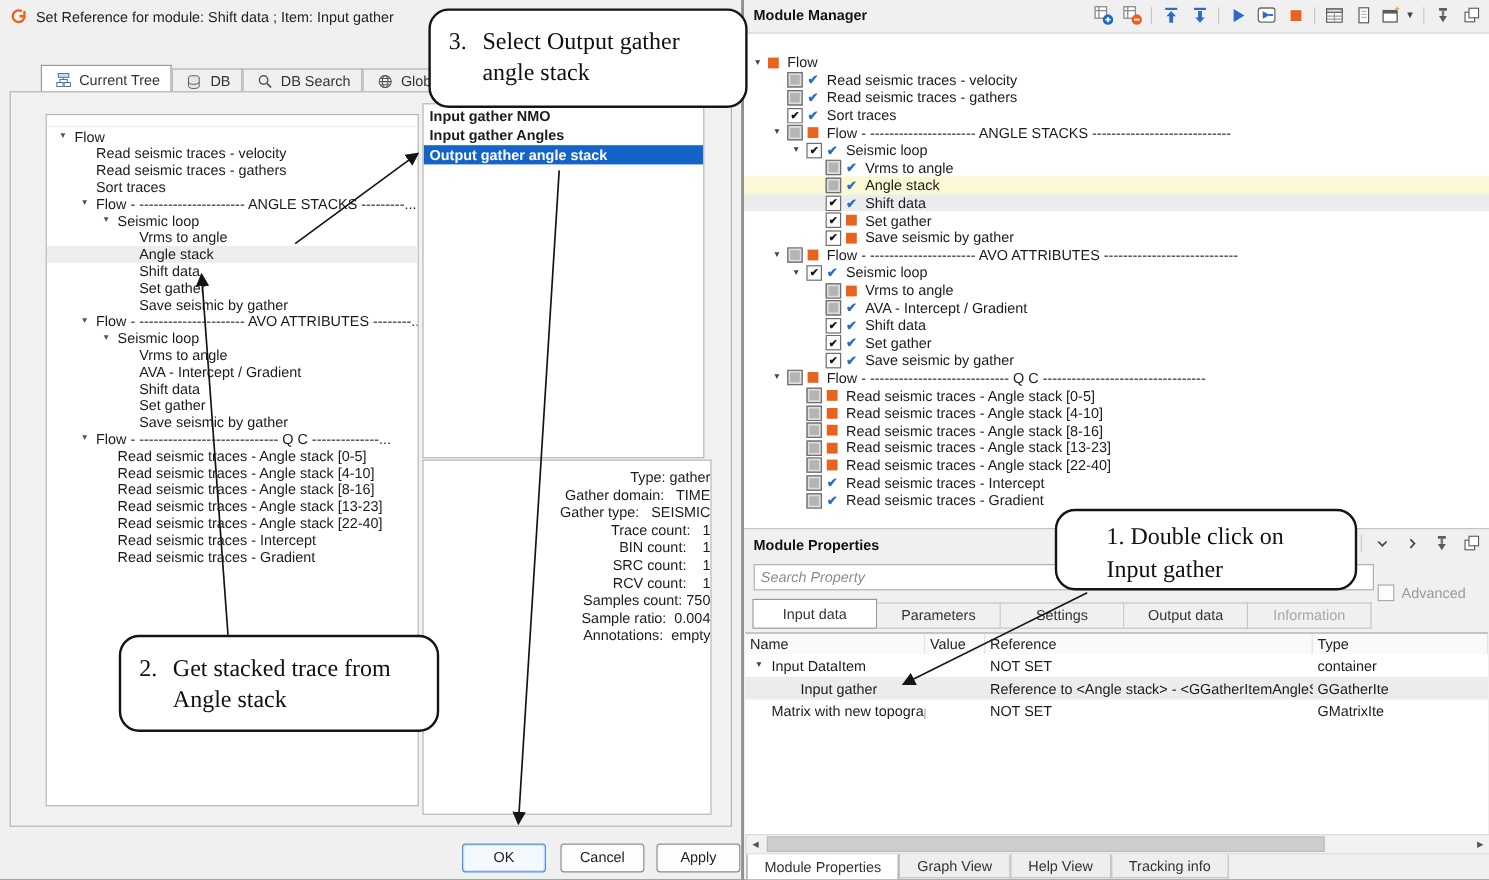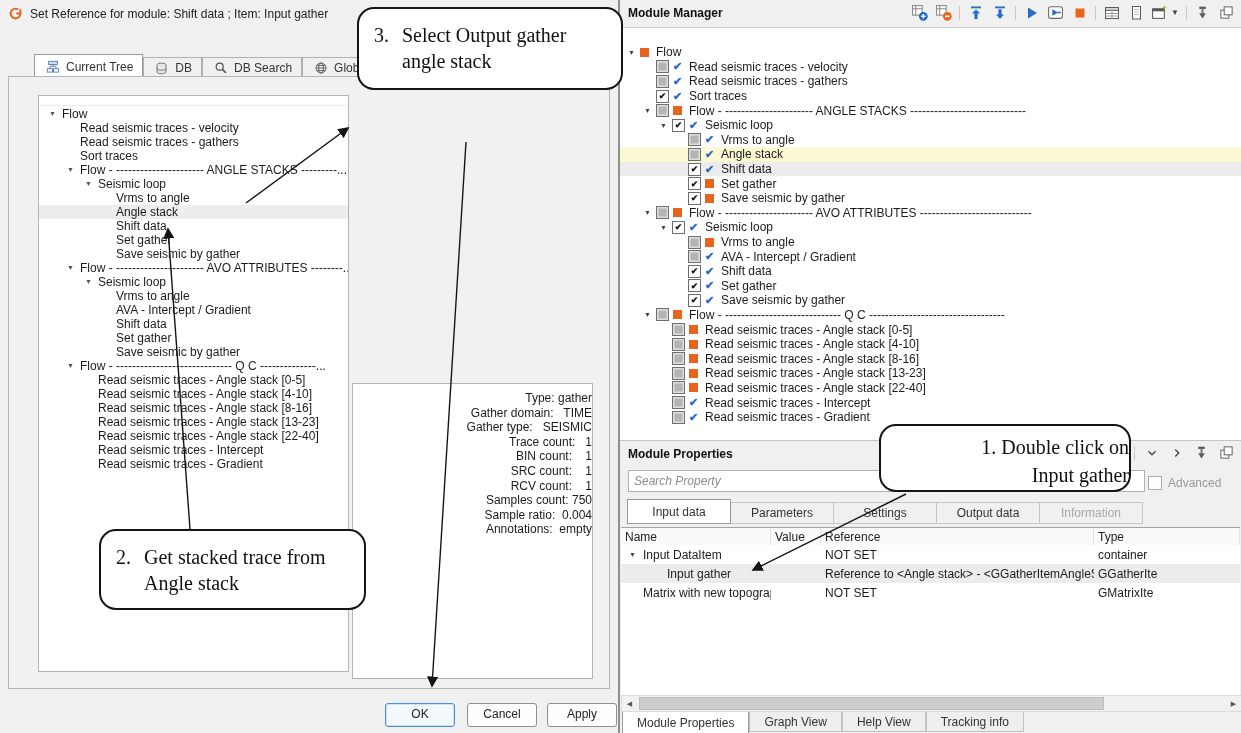--- a/index.html
+++ b/index.html
@@ -46,21 +46,21 @@
   .mcb.checked::after{content:"✔";font-weight:bold;}
   .mst{width:16px;flex:0 0 16px;display:flex;align-items:center;}
   .mst.ok{color:#2a6cc8;font-size:11px;font-weight:bold;}
   .mst.ok::after{content:"✔";}
   .mst.sq::after{content:"";width:9px;height:9px;background:#e8641e;display:inline-block;}
   
   #props{position:absolute;left:620px;top:440px;width:621px;height:293px;background:#f0f0f0;border-top:1px solid #c4c4c4;}
   .ptoolbar{position:absolute;right:6px;top:3px;display:flex;gap:8px;align-items:center;}
   .search{position:absolute;left:8px;top:29px;width:505px;height:20px;border:1px solid #b0b0b0;background:#fff;font-family:"Liberation Sans",sans-serif;font-size:12px;padding:0 5px;color:#333;}
   .search::placeholder{font-style:italic;color:#8c8c8c;}
-  .advanced{position:absolute;left:528px;top:35px;display:flex;gap:6px;align-items:center;color:#9a9a9a;}
+  .advanced{position:absolute;left:528px;top:46px;display:flex;gap:6px;align-items:center;color:#9a9a9a;}
   .advbox{width:12px;height:12px;border:1px solid #ababab;background:#fdfdfd;}
   .ptabs{position:absolute;left:7px;top:58px;display:flex;align-items:flex-end;}
   .ptab{width:102px;height:20px;background:#f0f0f0;border:1px solid #c6c6c6;border-left:none;display:flex;align-items:center;justify-content:center;color:#333;}
   .ptab:first-child{border-left:1px solid #c6c6c6;}
   .ptab.active{background:#fff;height:23px;border:1px solid #9a9a9a;}
   .ptab.disabled{color:#a8a8a8;}
   .tgrid{display:grid;grid-template-columns:150px 50px 273px 1fr;}
   .theader{position:absolute;left:1px;top:86px;width:619px;height:18px;background:#fafafa;border-top:1px solid #a3a3a3;border-bottom:1px solid #d8d8d8;}
   .theader>div{padding:2px 0 0 4px;border-right:1px solid #e4e4e4;color:#222;overflow:hidden;white-space:nowrap;}
   .tbody{position:absolute;left:1px;top:104px;width:619px;height:150px;background:#fff;}
@@ -74,21 +74,21 @@
   .sb-btn{width:15px;height:13px;display:flex;align-items:center;justify-content:center;font-size:7px;color:#555;}
   .sb-thumb{position:absolute;left:17px;width:463px;height:11px;background:#cdcdcd;border:1px solid #bdbdbd;}
   .btabs{position:absolute;left:2px;top:271px;display:flex;align-items:flex-start;}
   .btab{height:19px;padding:0 14px;display:flex;align-items:center;background:#eeeeee;border:1px solid #c2c2c2;border-top:none;color:#333;white-space:nowrap;}
   .btab.active{background:#fff;border-color:#9a9a9a;height:21px;}
   
   #overlay{position:absolute;left:0;top:0;z-index:15;pointer-events:none;}
   .callout{position:absolute;background:#fff;border:2px solid #141414;border-radius:17px;z-index:20;font-family:"Liberation Serif",serif;font-size:20px;color:#101010;box-sizing:border-box;}
   .co-flex{display:flex;padding:13px 6px 0 15px;line-height:1.32;}
   .co-num{width:28px;flex:0 0 28px;}
-  #c1{left:879px;top:424px;width:252px;height:68px;text-align:right;padding-top:7px;line-height:1.4;}
+  #c1{left:879px;top:424px;width:252px;height:68px;text-align:left;padding-top:7px;line-height:1.4;padding-left:41px;}
   #c2{left:99px;top:529px;width:267px;height:81px;}
   #c3{left:357px;top:7px;width:266px;height:83px;}
   #c2 .co-text{width:200px;} #c3 .co-text{width:190px;}
 </style>
 </head>
 <body>
 
 <div id="app">
 
   <div id="dialog">
@@ -248,20 +248,25 @@
       <div class="dtrow l2">
           <span class="tri"></span>
           <span>Read seismic traces - Intercept</span>
         </div>
       <div class="dtrow l2">
           <span class="tri"></span>
           <span>Read seismic traces - Gradient</span>
         </div>
     </div>
 
+    <div class="glist">
+      <div class="glrow">Input gather NMO</div>
+      <div class="glrow">Input gather Angles</div>
+      <div class="glrow selected">Output gather angle stack</div>
+    </div>
 
     <div class="info-panel">
       <div class="inforow">Type: gather</div>
       <div class="inforow">Gather domain:   TIME</div>
       <div class="inforow">Gather type:   SEISMIC</div>
       <div class="inforow">Trace count:   1</div>
       <div class="inforow">BIN count:    1</div>
       <div class="inforow">SRC count:    1</div>
       <div class="inforow">RCV count:    1</div>
       <div class="inforow">Samples count: 750</div>

